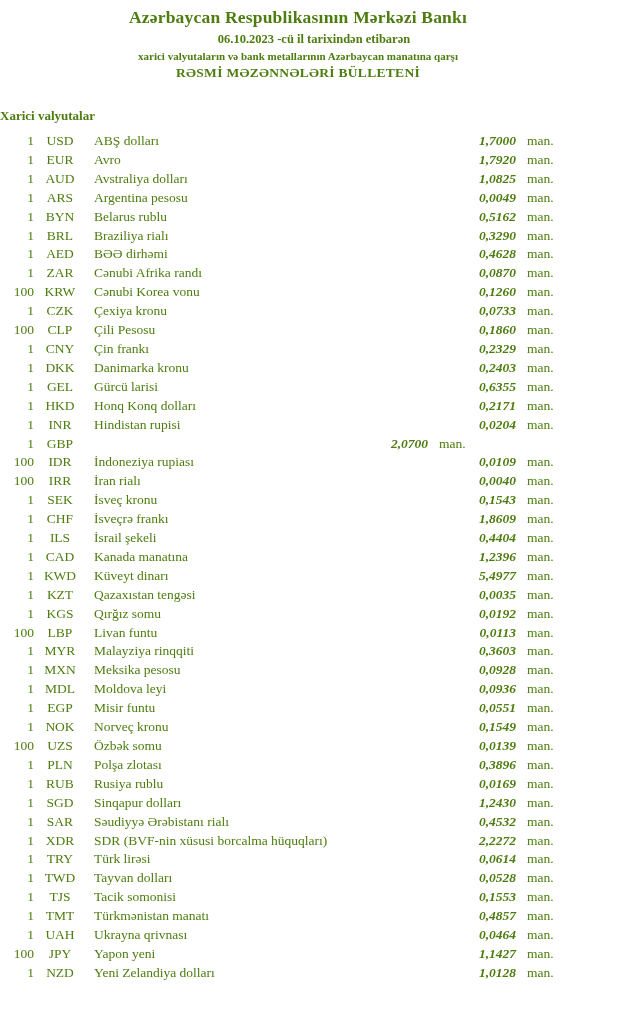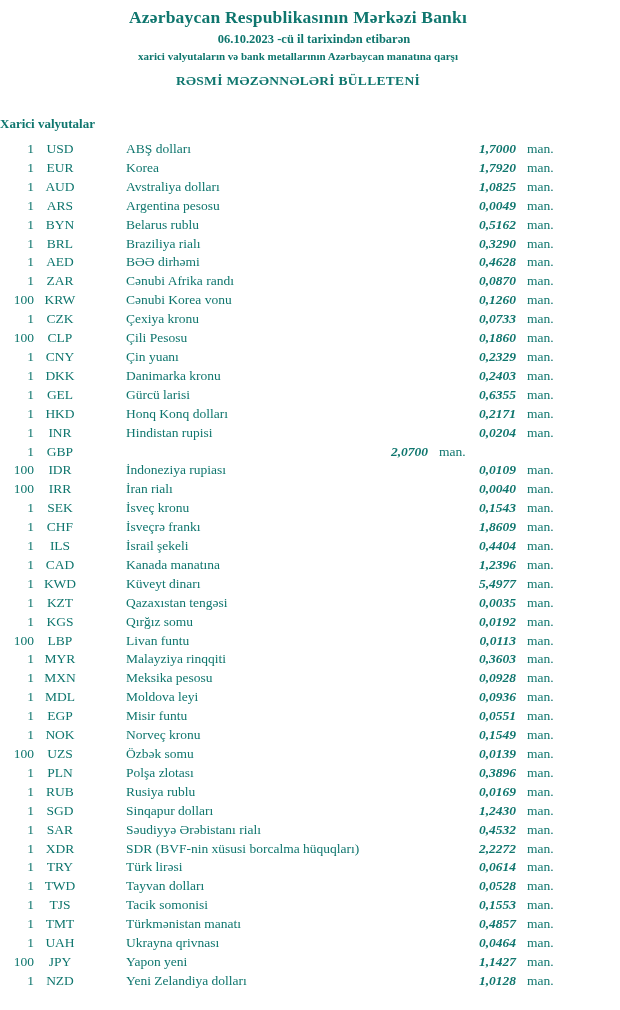--- a/index.html
+++ b/index.html
@@ -1,53 +1,53 @@
 <!DOCTYPE html>
 <html><head>
 <meta charset="utf-8">
 <style>
   html, body { margin: 0; padding: 0; background: #ffffff; }
   .page {
     position: relative;
     width: 596px;
     height: 1010px;
     background: #ffffff;
-    color: #0f766e;
+    color: #4d7c0f;
     font-family: "Liberation Serif", "DejaVu Serif", serif;
     overflow: hidden;
   }
   .header { padding-top: 7px; text-align: center; }
   .bank-name {
     margin: 0;
     font-size: 17.5px;
     font-weight: bold;
     letter-spacing: 0.2px;
   }
   .date-line   { margin-top: 4px; font-size: 12.5px; font-weight: bold; margin-left: 32px; }
   .subtitle    { margin-top: 3px; font-size: 11px; font-weight: bold; }
-  .bulletin    { margin-top: 11px; font-size: 13.5px; font-weight: bold; letter-spacing: 0.3px; }
+  .bulletin    { margin-top: 3px; font-size: 13.5px; font-weight: bold; letter-spacing: 0.3px; }
   .section-title {
     margin-top: 27px;
     font-size: 13px;
     font-weight: bold;
   }
   .rates {
     margin: 8px 34px 0 13px;
   }
   .row {
     display: grid;
     grid-template-columns: 21px 52px 1fr 88px 46px;
     align-items: baseline;
     line-height: 18.9px;
     font-size: 13.5px;
     white-space: nowrap;
   }
   .cell-qty  { text-align: right; }
   .cell-code { text-align: center; }
-  .cell-name { text-align: left; padding-left: 8px; margin-left: 32px; }
+  .cell-name { text-align: left; padding-left: 8px; }
   .cell-rate { text-align: right; font-weight: bold; font-style: italic; }
   .cell-unit { text-align: left; padding-left: 11px; }
 </style>
 </head>
 <body>
 
 <div class="page">
   <div class="header">
     <h1 class="bank-name">Azərbaycan Respublikasının Mərkəzi Bankı</h1>
     <div class="date-line">06.10.2023 -cü il tarixindən etibarən</div>
@@ -62,21 +62,21 @@
     <span class="cell-qty">1</span>
     <span class="cell-code">USD</span>
     <span class="cell-name">ABŞ dolları</span>
     <span class="cell-rate">1,7000</span>
     <span class="cell-unit">man.</span>
   </div>
 
   <div class="row">
     <span class="cell-qty">1</span>
     <span class="cell-code">EUR</span>
-    <span class="cell-name">Korea</span>
+    <span class="cell-name">Avro</span>
     <span class="cell-rate">1,7920</span>
     <span class="cell-unit">man.</span>
   </div>
 
   <div class="row">
     <span class="cell-qty">1</span>
     <span class="cell-code">AUD</span>
     <span class="cell-name">Avstraliya dolları</span>
     <span class="cell-rate">1,0825</span>
     <span class="cell-unit">man.</span>
@@ -142,21 +142,21 @@
     <span class="cell-qty">100</span>
     <span class="cell-code">CLP</span>
     <span class="cell-name">Çili Pesosu</span>
     <span class="cell-rate">0,1860</span>
     <span class="cell-unit">man.</span>
   </div>
 
   <div class="row">
     <span class="cell-qty">1</span>
     <span class="cell-code">CNY</span>
-    <span class="cell-name">Çin yuanı</span>
+    <span class="cell-name">Çin frankı</span>
     <span class="cell-rate">0,2329</span>
     <span class="cell-unit">man.</span>
   </div>
 
   <div class="row">
     <span class="cell-qty">1</span>
     <span class="cell-code">DKK</span>
     <span class="cell-name">Danimarka kronu</span>
     <span class="cell-rate">0,2403</span>
     <span class="cell-unit">man.</span>

